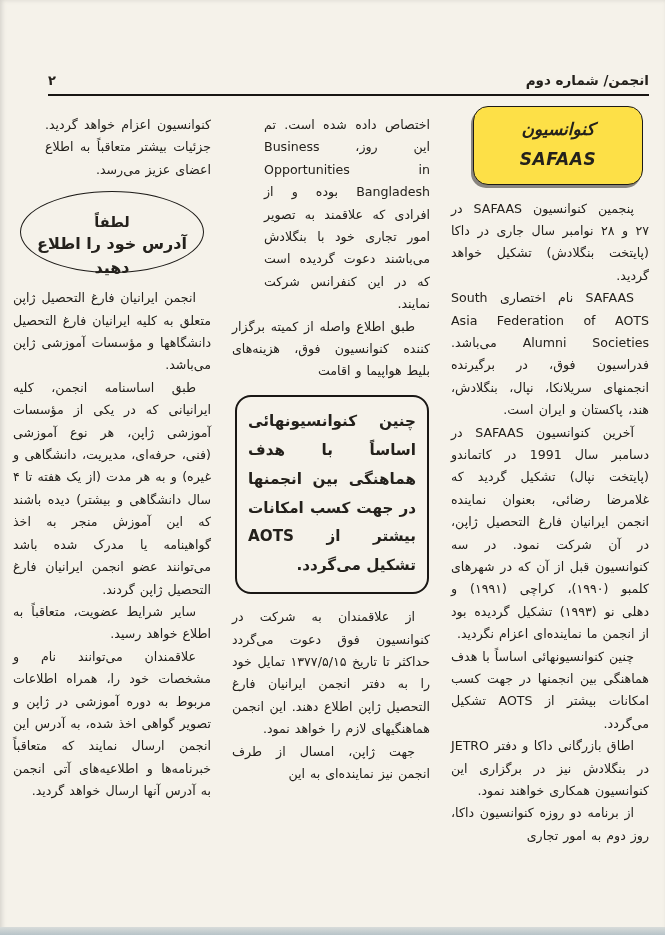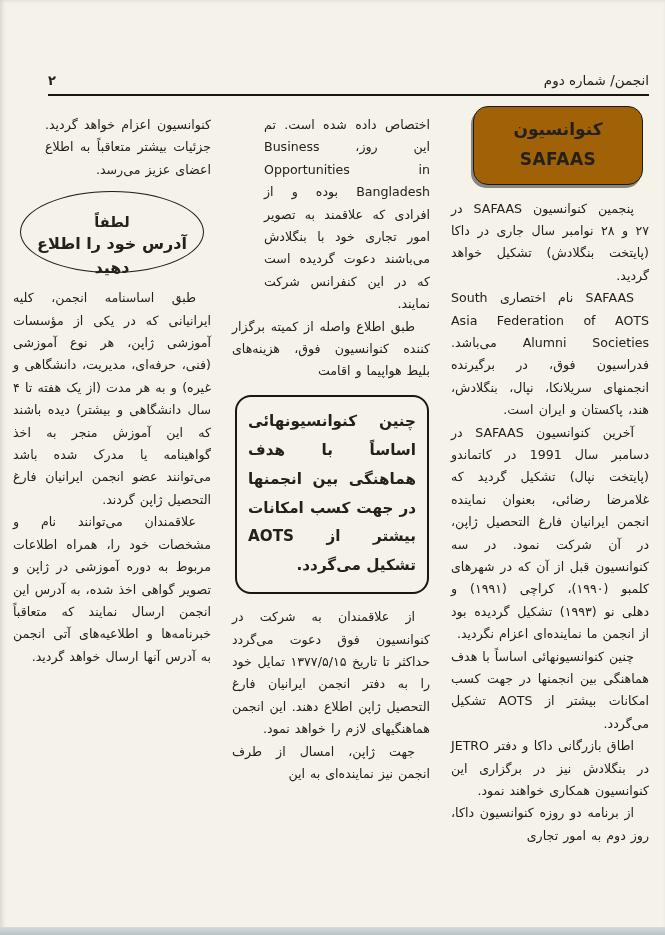--- a/index.html
+++ b/index.html
@@ -23,21 +23,21 @@
   
   .header{
     position:absolute;top:52px;left:48px;right:16px;
     height:36px;
     display:flex;justify-content:space-between;align-items:flex-end;
     border-bottom:2.6px solid #181613;
     padding-bottom:6px;
     direction:ltr;
   }
   .page-num{font-weight:bold;font-size:13px;}
-  .header-title{font-weight:normal;font-size:13.5px;direction:rtl;}
+  .header-title{font-weight:bold;font-size:13.5px;direction:rtl;}
   
   .cols{
     position:absolute;top:100px;right:16px;left:13px;bottom:14px;
     display:flex;
     direction:rtl;
     gap:21px;
   }
   .col{flex:1 1 0;direction:rtl;font-size:12.6px;line-height:1.78;}
   .col p{
     margin:0;
@@ -46,27 +46,28 @@
     word-spacing:1px;
   }
   .col p.cont{text-indent:0;margin-left:32px;}
   .col-mid{padding-top:14px;}
   .col-left{padding-top:14px;}
   
   .head-box{
     margin:6px 6px 13px 22px;
     border:1.7px solid #1c1a17;
     border-radius:15px;
-    background:#a16207;
+    background:#fde047;
     box-shadow:-2px 3px 0 rgba(45,42,38,.55);
     text-align:center;
     font-weight:bold;
     font-size:17px;
     padding:7px 24px 9px;
     letter-spacing:.5px;
+    font-style:italic;
   }
   
   .callout{
     margin:12px 1px 12px 3px;
     border:2.2px solid #191714;
     border-radius:16px;
     padding:10px 11px 12px;
     font-weight:bold;
     font-size:15.2px;
     line-height:1.9;
@@ -114,20 +115,22 @@
       <p>از علاقمندان به شرکت در کنوانسیون فوق دعوت می‌گردد حداکثر تا تاریخ ۱۳۷۷/۵/۱۵ تمایل خود را به دفتر انجمن ایرانیان فارغ التحصیل ژاپن اطلاع دهند. این انجمن هماهنگیهای لازم را خواهد نمود.</p>
       <p>جهت ژاپن، امسال از طرف انجمن نیز نماینده‌ای به این</p>
     </div>
 
     <div class="col col-left">
       <p class="cont">کنوانسیون اعزام خواهد گردید. جزئیات بیشتر متعاقباً به اطلاع اعضای عزیز می‌رسد.</p>
       <div class="oval">
         <span class="l1">لطفاً</span>
         <span class="l2">آدرس خود را اطلاع دهید</span>
       </div>
+      <p>انجمن ایرانیان فارغ التحصیل ژاپن متعلق به کلیه ایرانیان فارغ التحصیل دانشگاهها و مؤسسات آموزشی ژاپن می‌باشد.</p>
       <p>طبق اساسنامه انجمن، کلیه ایرانیانی که در یکی از مؤسسات آموزشی ژاپن، هر نوع آموزشی (فنی، حرفه‌ای، مدیریت، دانشگاهی و غیره) و به هر مدت (از یک هفته تا ۴ سال دانشگاهی و بیشتر) دیده باشند که این آموزش منجر به اخذ گواهینامه یا مدرک شده باشد می‌توانند عضو انجمن ایرانیان فارغ التحصیل ژاپن گردند.</p>
+      <p>سایر شرایط عضویت، متعاقباً به اطلاع خواهد رسید.</p>
       <p>علاقمندان می‌توانند نام و مشخصات خود را، همراه اطلاعات مربوط به دوره آموزشی در ژاپن و تصویر گواهی اخذ شده، به آدرس این انجمن ارسال نمایند که متعاقباً خبرنامه‌ها و اطلاعیه‌های آتی انجمن به آدرس آنها ارسال خواهد گردید.</p>
     </div>
 
   </div>
 
   <div class="scan-edge-bottom"></div>
 </div>
 
 </body></html>

